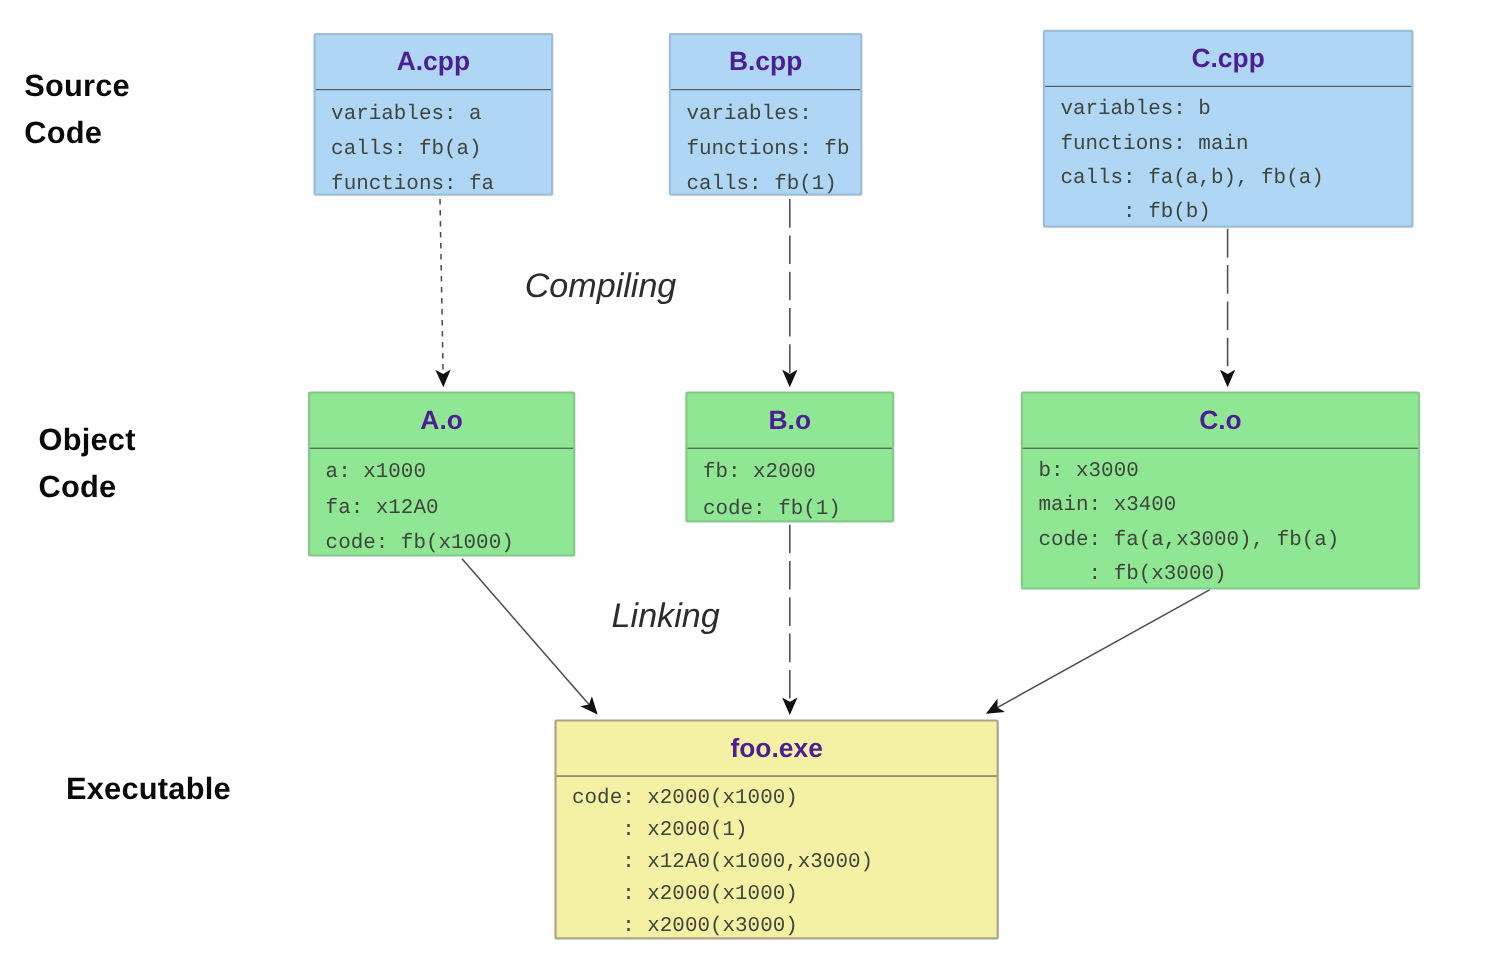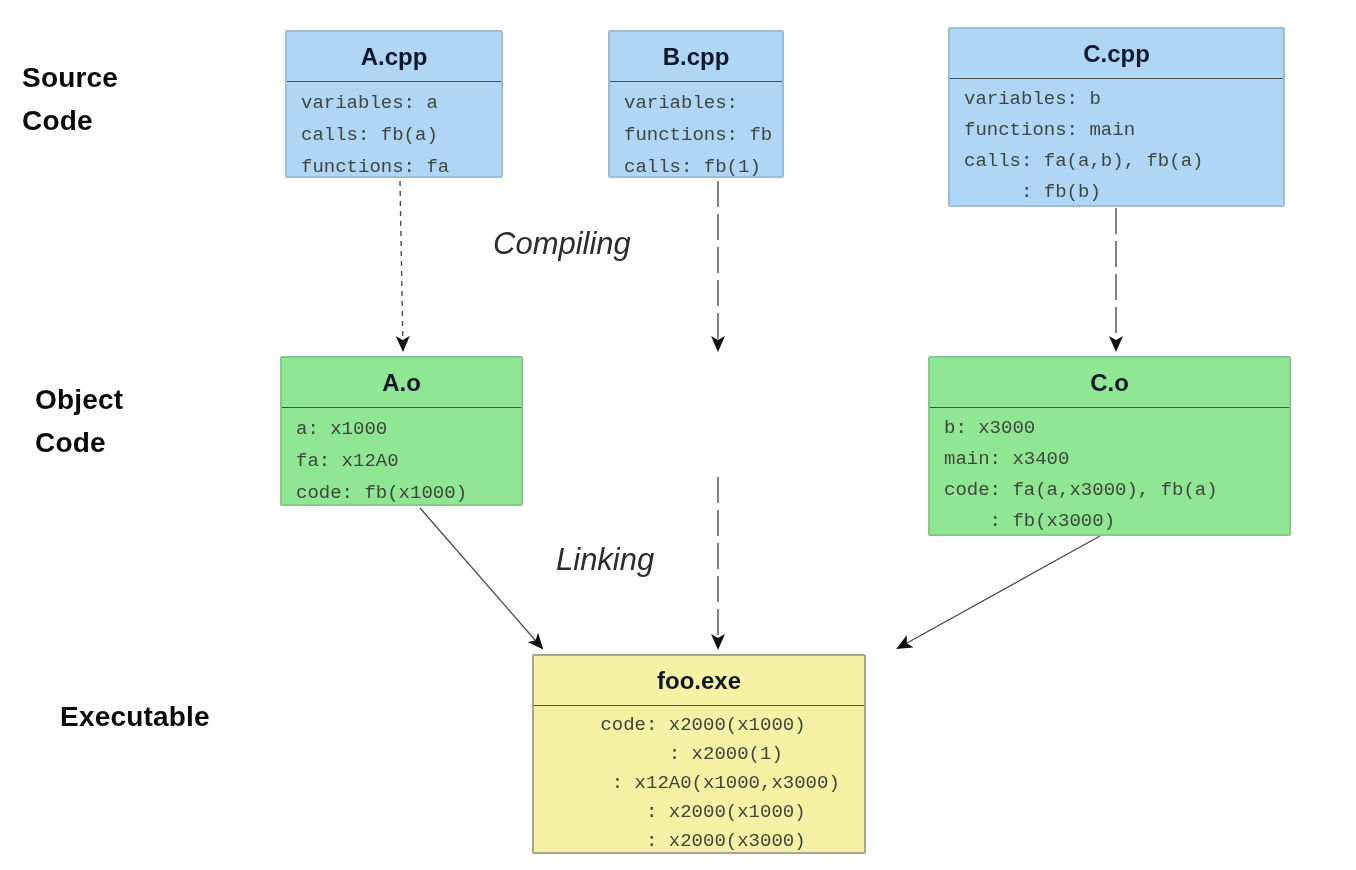--- a/index.html
+++ b/index.html
@@ -36,21 +36,21 @@
     box-sizing: border-box;
     border-radius: 2px;
   }
   .node-title {
     height: 50px;
     display: flex;
     align-items: center;
     justify-content: center;
     font-weight: bold;
     font-size: 24px;
-    color: #0f172a;
+    color: #4c1d95;
     border-bottom: 1px solid #4e4e4e;
     box-sizing: border-box;
   }
   .node-body {
     font-family: "Liberation Mono", "DejaVu Sans Mono", monospace;
     font-size: 19px;
     color: #3f453c;
     padding: 5px 6px 0 14px;
   }
   .code-line { white-space: pre; }
@@ -82,21 +82,21 @@
     <div>Code</div>
   </div>
   <div class="row-label" style="left:35px; top:378px;">
     <div>Object</div>
     <div>Code</div>
   </div>
   <div class="row-label" style="left:60px; top:695px;">
     <div>Executable</div>
   </div>
 
-  <div class="process-label" style="left:477px; top:226px;margin-left:16px;">Compiling</div>
+  <div class="process-label" style="left:477px; top:242px;">Compiling</div>
   <div class="process-label" style="left:556px; top:542px;">Linking</div>
 
   <svg class="arrow-layer" viewBox="0 0 1356 870">
     <defs>
       <marker id="arrowhead" markerWidth="17" markerHeight="14" refX="14" refY="7" orient="auto" markerUnits="userSpaceOnUse">
         <path d="M0,0 L16,7 L0,14 L4,7 Z" fill="#111111"></path>
       </marker>
     </defs>
     <line x1="400" y1="181" x2="403" y2="350" stroke="#4d4d4d" stroke-width="1.4" stroke-dasharray="5,5" marker-end="url(#arrowhead)"></line>
     <line x1="718" y1="181" x2="718" y2="350" stroke="#4d4d4d" stroke-width="1.4" stroke-dasharray="26,7" marker-end="url(#arrowhead)"></line>
@@ -136,32 +136,39 @@
 
   <div class="node obj lh32" style="left:280px; top:356px; width:243px; height:150px;">
     <div class="node-title">A.o</div>
     <div class="node-body">
       <div class="code-line">a: x1000</div>
       <div class="code-line">fa: x12A0</div>
       <div class="code-line">code: fb(x1000)</div>
     </div>
   </div>
 
+  <div class="node obj lh33" style="left:623px; top:356px; width:190px; height:119px;">
+    <div class="node-title">B.o</div>
+    <div class="node-body">
+      <div class="code-line">fb: x2000</div>
+      <div class="code-line">code: fb(1)</div>
+    </div>
+  </div>
 
   <div class="node obj lh31" style="left:928px; top:356px; width:363px; height:180px;">
     <div class="node-title">C.o</div>
     <div class="node-body">
       <div class="code-line">b: x3000</div>
       <div class="code-line">main: x3400</div>
       <div class="code-line">code: fa(a,x3000), fb(a)</div>
       <div class="code-line">    : fb(x3000)</div>
     </div>
   </div>
 
-  <div class="node exe lh29" style="left:532px; top:654px; width:334px; height:200px;text-align:center;">
+  <div class="node exe lh29" style="left:504px; top:654px; width:404px; height:200px;">
     <div class="node-title">foo.exe</div>
     <div class="node-body">
       <div class="code-line">code: x2000(x1000)</div>
       <div class="code-line">    : x2000(1)</div>
       <div class="code-line">    : x12A0(x1000,x3000)</div>
       <div class="code-line">    : x2000(x1000)</div>
       <div class="code-line">    : x2000(x3000)</div>
     </div>
   </div>
 

